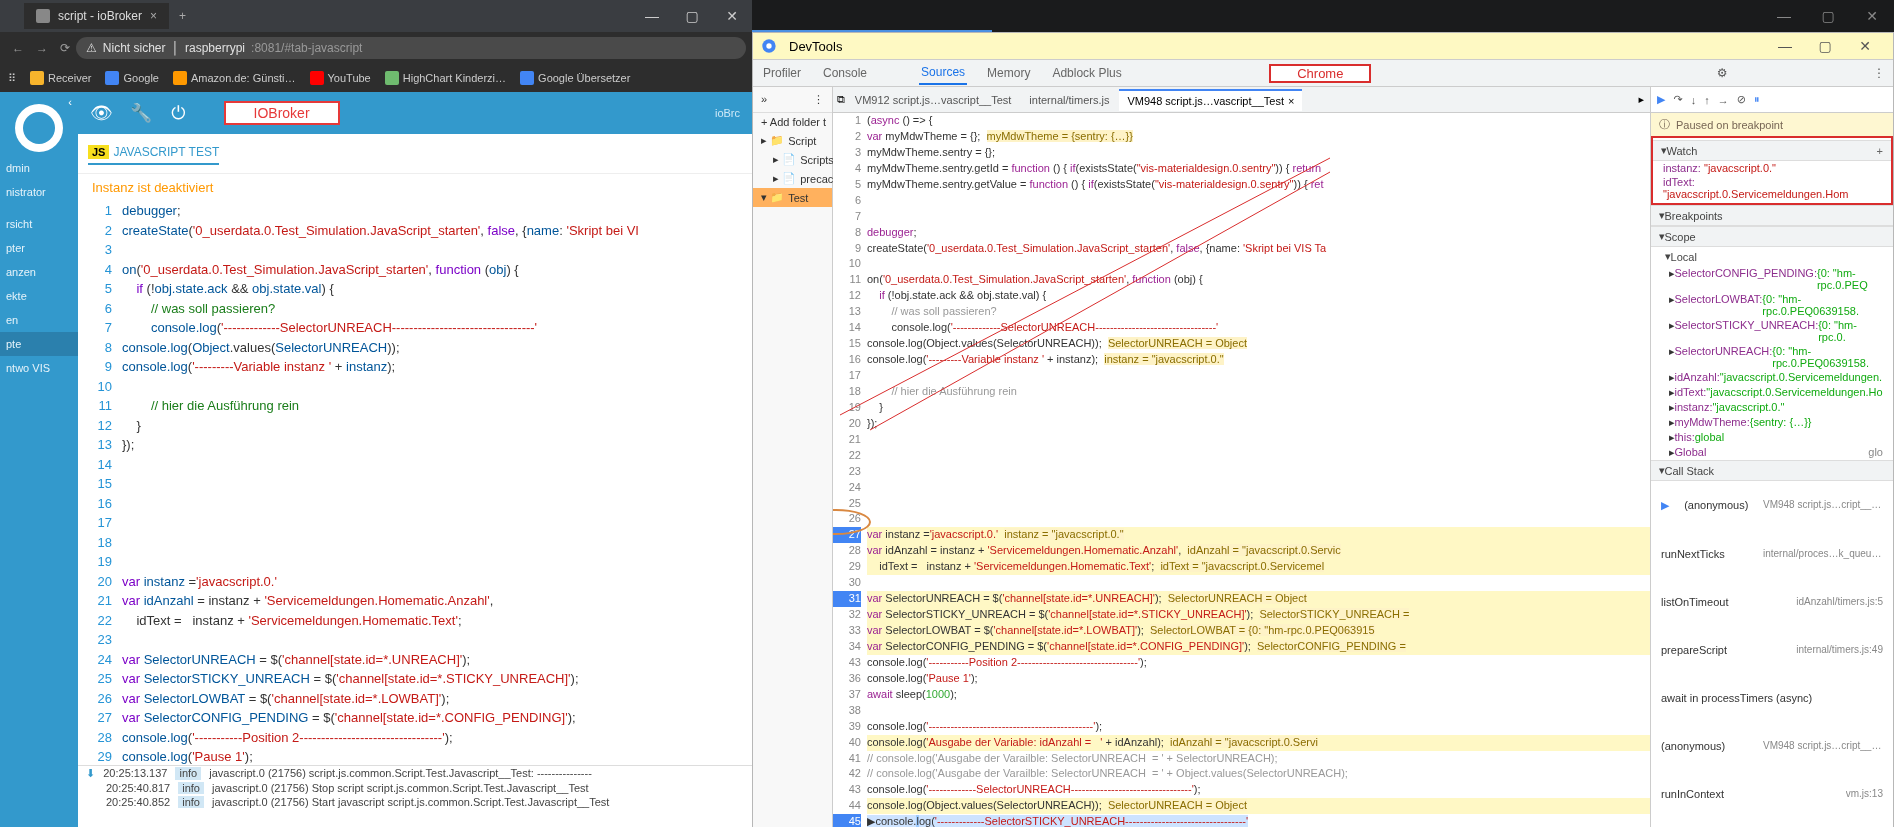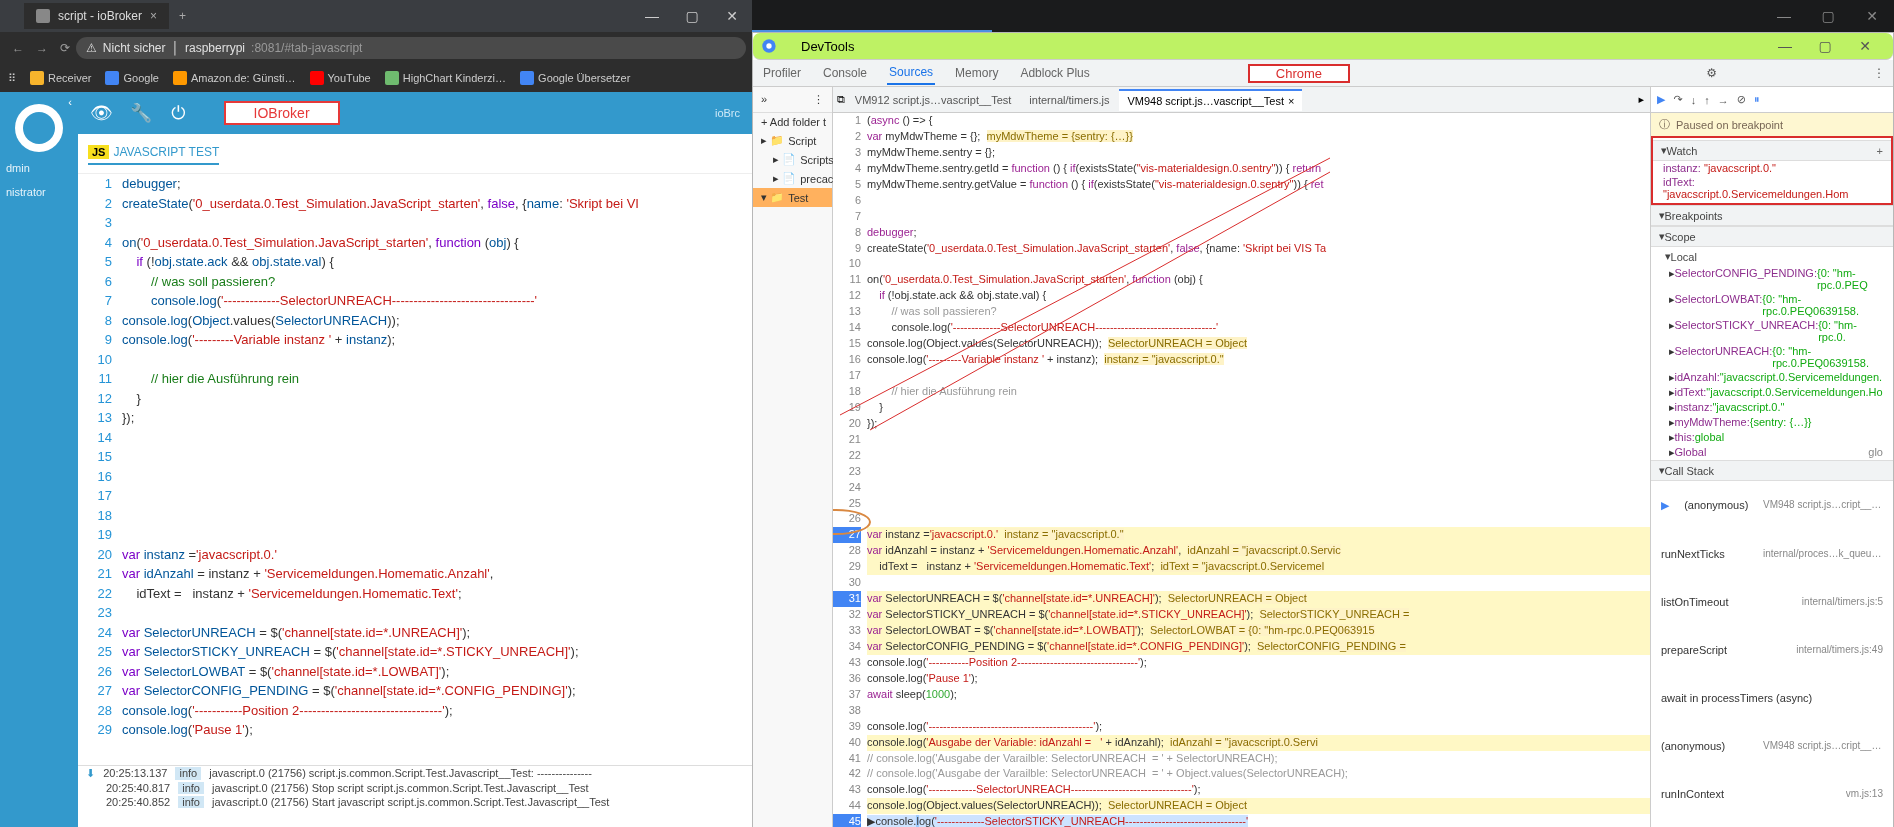--- a/index.html
+++ b/index.html
@@ -50,25 +50,25 @@
 .io-log-icon { color: #3399cc; }
 
 
 .right-half { flex: 1; display: flex; flex-direction: column; }
 .dark-titlebar { height: 34px; background: #1a1b1c; display: flex; align-items: center; }
 .dark-titlebar .dt-tab { height: 100%; width: 240px; border-bottom: 2px solid #4a90e2; }
 .dark-titlebar .win-controls .win-btn { color: #888; width: 44px; }
 
 
 .devtools { flex: 1; display: flex; flex-direction: column; background: #fff; border: 1px solid #b7b7b7; }
-.dt-header { height: 27px; display: flex; align-items: center; padding: 0 8px; gap: 24px; border-bottom: 1px solid #ccc; background: #bef264; font-size: 13px; border-radius: 7px; }
+.dt-header { height: 27px; display: flex; align-items: center; padding: 0 8px; gap: 12px; border-bottom: 1px solid #ccc; background: #fef9c3; font-size: 13px; }
 .dt-header .dt-logo { width: 16px; height: 16px; }
 .dt-tabs-row { height: 27px; display: flex; align-items: center; border-bottom: 1px solid #ccc; background: #f1f3f4; font-size: 12px; padding: 0 8px; gap: 18px; color: #666; }
 .dt-tabs-row .dtab { padding: 4px 2px; cursor: pointer; }
-.dt-tabs-row .dtab.active { color: #1a73e8; border-bottom: 2px solid #1a73e8; }
+.dt-tabs-row .dtab.active { color: #1a73e8; border-bottom: 2px solid #1a73e8; margin-left: 32px; }
 .dt-chrome-box { border: 2px solid #d92d2d; color: #d92d2d; padding: 0 26px; font-size: 13px; margin-left: auto; margin-right: 200px; background: #fff; }
 .dt-gear { margin-left: auto; color: #555; }
 .dt-body { flex: 1; display: flex; overflow: hidden; }
 .dt-filetree { width: 80px; border-right: 1px solid #ccc; background: #f8f8f8; font-size: 11px; }
 .dt-filetree-head { padding: 6px 8px; color: #333; border-bottom: 1px solid #ddd; display: flex; gap: 4px; }
 .dt-tree-item { padding: 3px 4px 3px 8px; color: #333; display: flex; align-items: center; gap: 4px; }
 .dt-tree-item.sel { background: #ffb15e; }
 .dt-script-tabs { height: 26px; display: flex; align-items: center; border-bottom: 1px solid #ccc; background: #f1f3f4; font-size: 11px; gap: 2px; padding-left: 4px; }
 .dt-script-tab { padding: 4px 8px; color: #555; display: flex; gap: 4px; align-items: center; }
 .dt-script-tab.active { background: #fff; color: #000; border-top: 2px solid #4285f4; }
@@ -158,35 +158,45 @@
     <div class="io-sidebar">
       <div style="position:relative;">
         <span style="position:absolute;right:6px;top:4px;color:#fff;">‹</span>
       </div>
       <div class="io-avatar">
           <div class="io-avatar-inner"></div>
         </div>
       <div class="io-sidebar-item">dmin</div>
       <div class="io-sidebar-item">nistrator</div>
       <div style="height:8px;"></div>
+      <div id="io-side-items">
+          <div class="io-sidebar-item">rsicht</div>
+          <div class="io-sidebar-item">pter</div>
+          <div class="io-sidebar-item">anzen</div>
+          <div class="io-sidebar-item">ekte</div>
+          <div class="io-sidebar-item">en</div>
+          <div class="io-sidebar-item active">pte</div>
+          <div class="io-sidebar-item">ntwo VIS</div>
+        </div>
     </div>
     <div class="io-main">
       <div class="io-toolbar">
         <span class="io-toolbar-icon">👁</span>
         <span class="io-toolbar-icon">🔧</span>
         <span class="io-toolbar-icon">⏻</span>
         <span class="io-label-box">IOBroker</span>
         <span class="io-label-small">ioBrc</span>
       </div>
       <div class="io-script-header">
         <span class="io-script-badge">
           <span class="io-js-badge">JS</span>
           <span>JAVASCRIPT TEST</span>
         </span>
       </div>
+      <div class="io-instance-warn">Instanz ist deaktiviert</div>
       <div class="io-editor mono">
         <div class="io-gutter" id="io-gutter">
             <div>1</div>
             <div>2</div>
             <div>3</div>
             <div>4</div>
             <div>5</div>
             <div>6</div>
             <div>7</div>
             <div>8</div>
@@ -458,21 +468,21 @@
             <div class="dt-callstack-item cur">
               <span>(anonymous)</span>
               <span class="loc">VM948 script.js…cript__Test:4</span>
             </div>
             <div class="dt-callstack-item">
               <span>runNextTicks</span>
               <span class="loc">internal/proces…k_queues.js:6</span>
             </div>
             <div class="dt-callstack-item">
               <span>listOnTimeout</span>
-              <span class="loc">internal/timers.js:5</span>
+              <span class="loc">idAnzahl/timers.js:5</span>
             </div>
             <div class="dt-callstack-item">
               <span>prepareScript</span>
               <span class="loc">internal/timers.js:49</span>
             </div>
             <div class="dt-callstack-item">
               <span>await in processTimers (async)</span>
               <span class="loc"></span>
             </div>
             <div class="dt-callstack-item">

